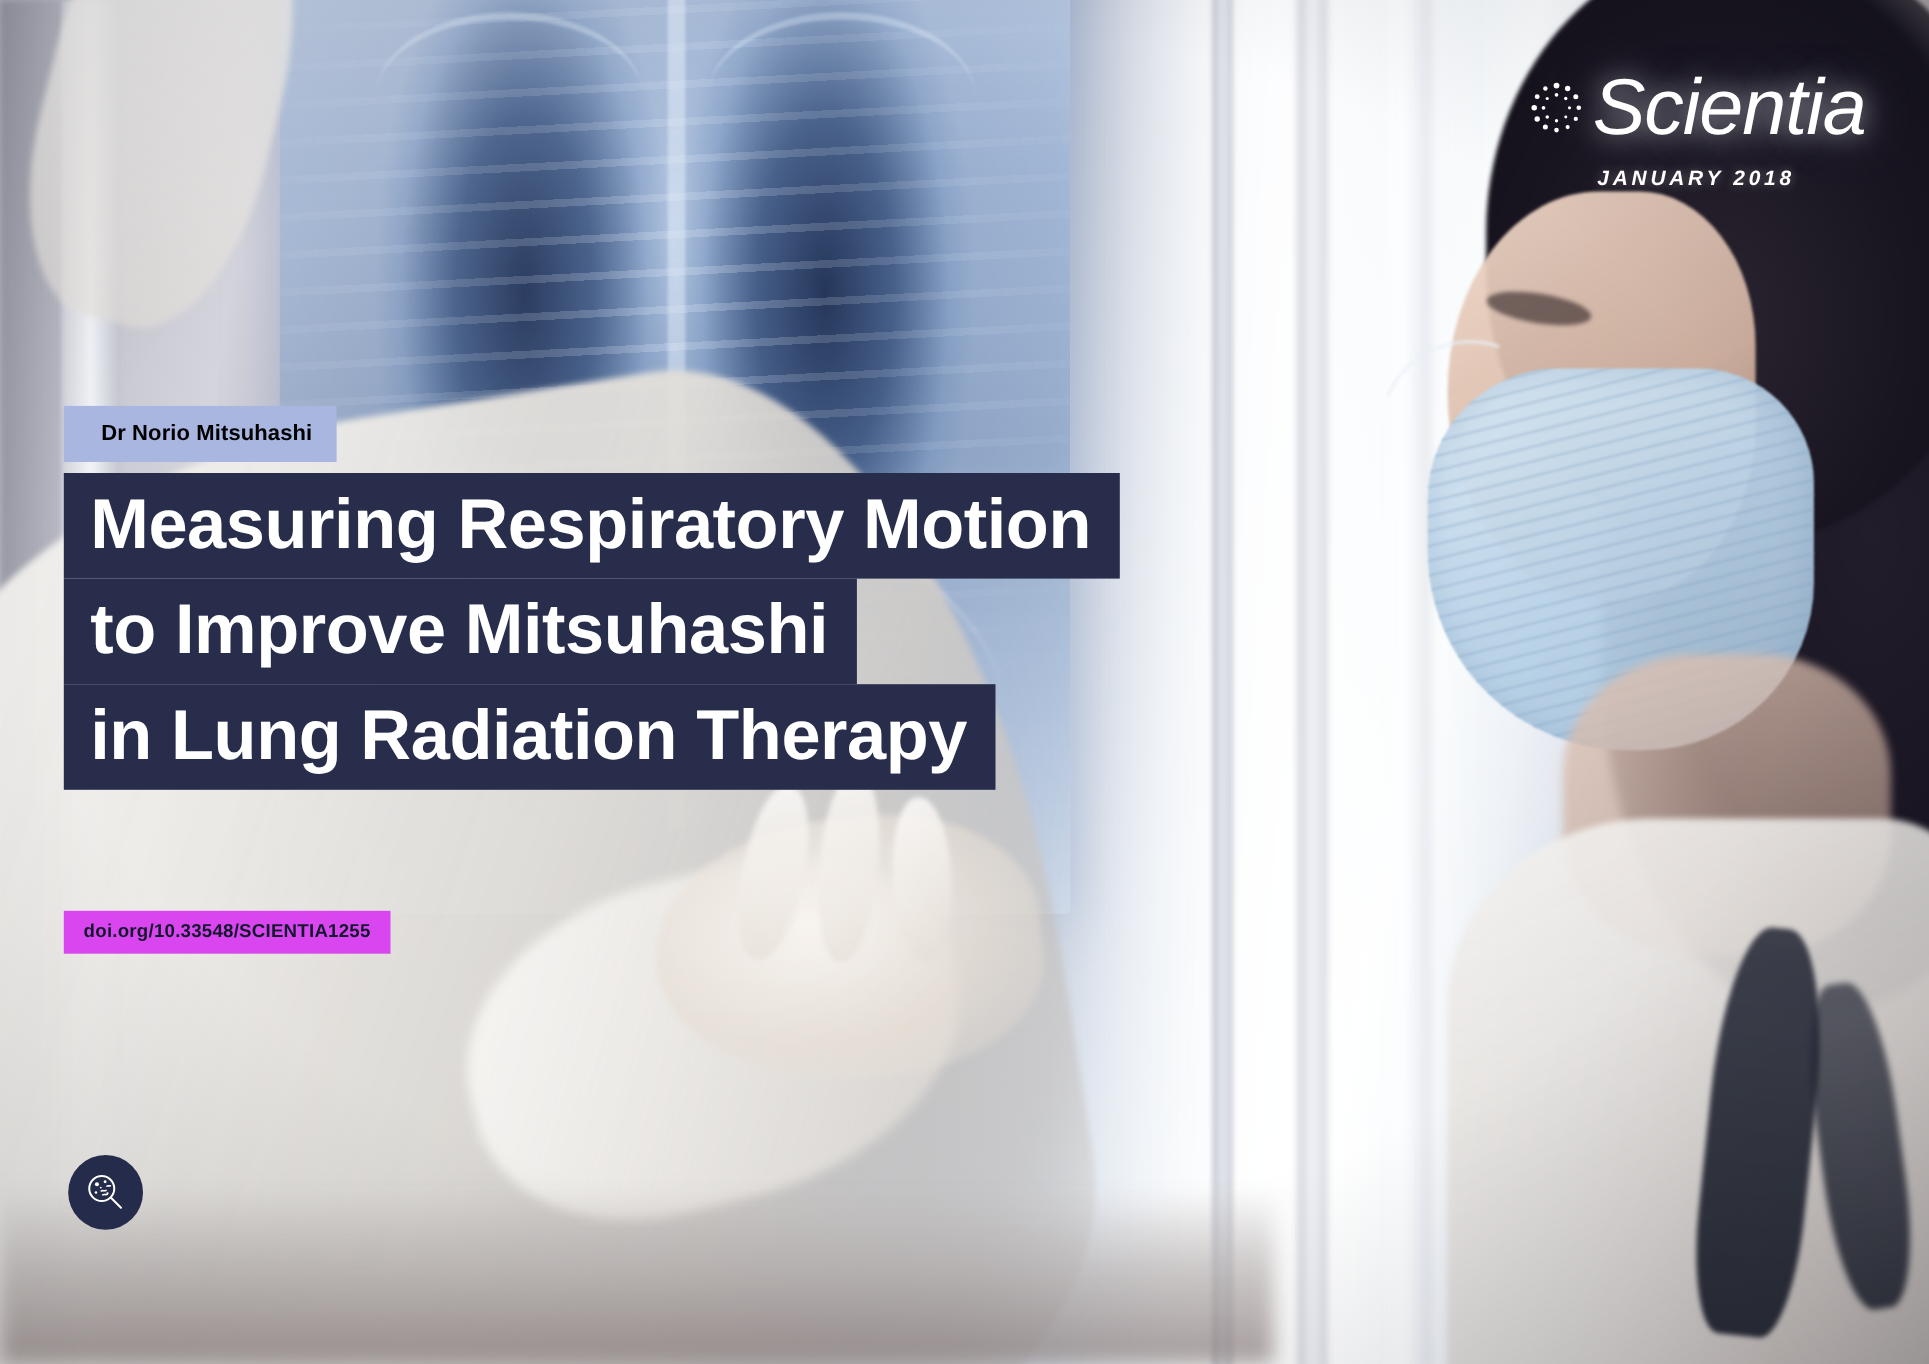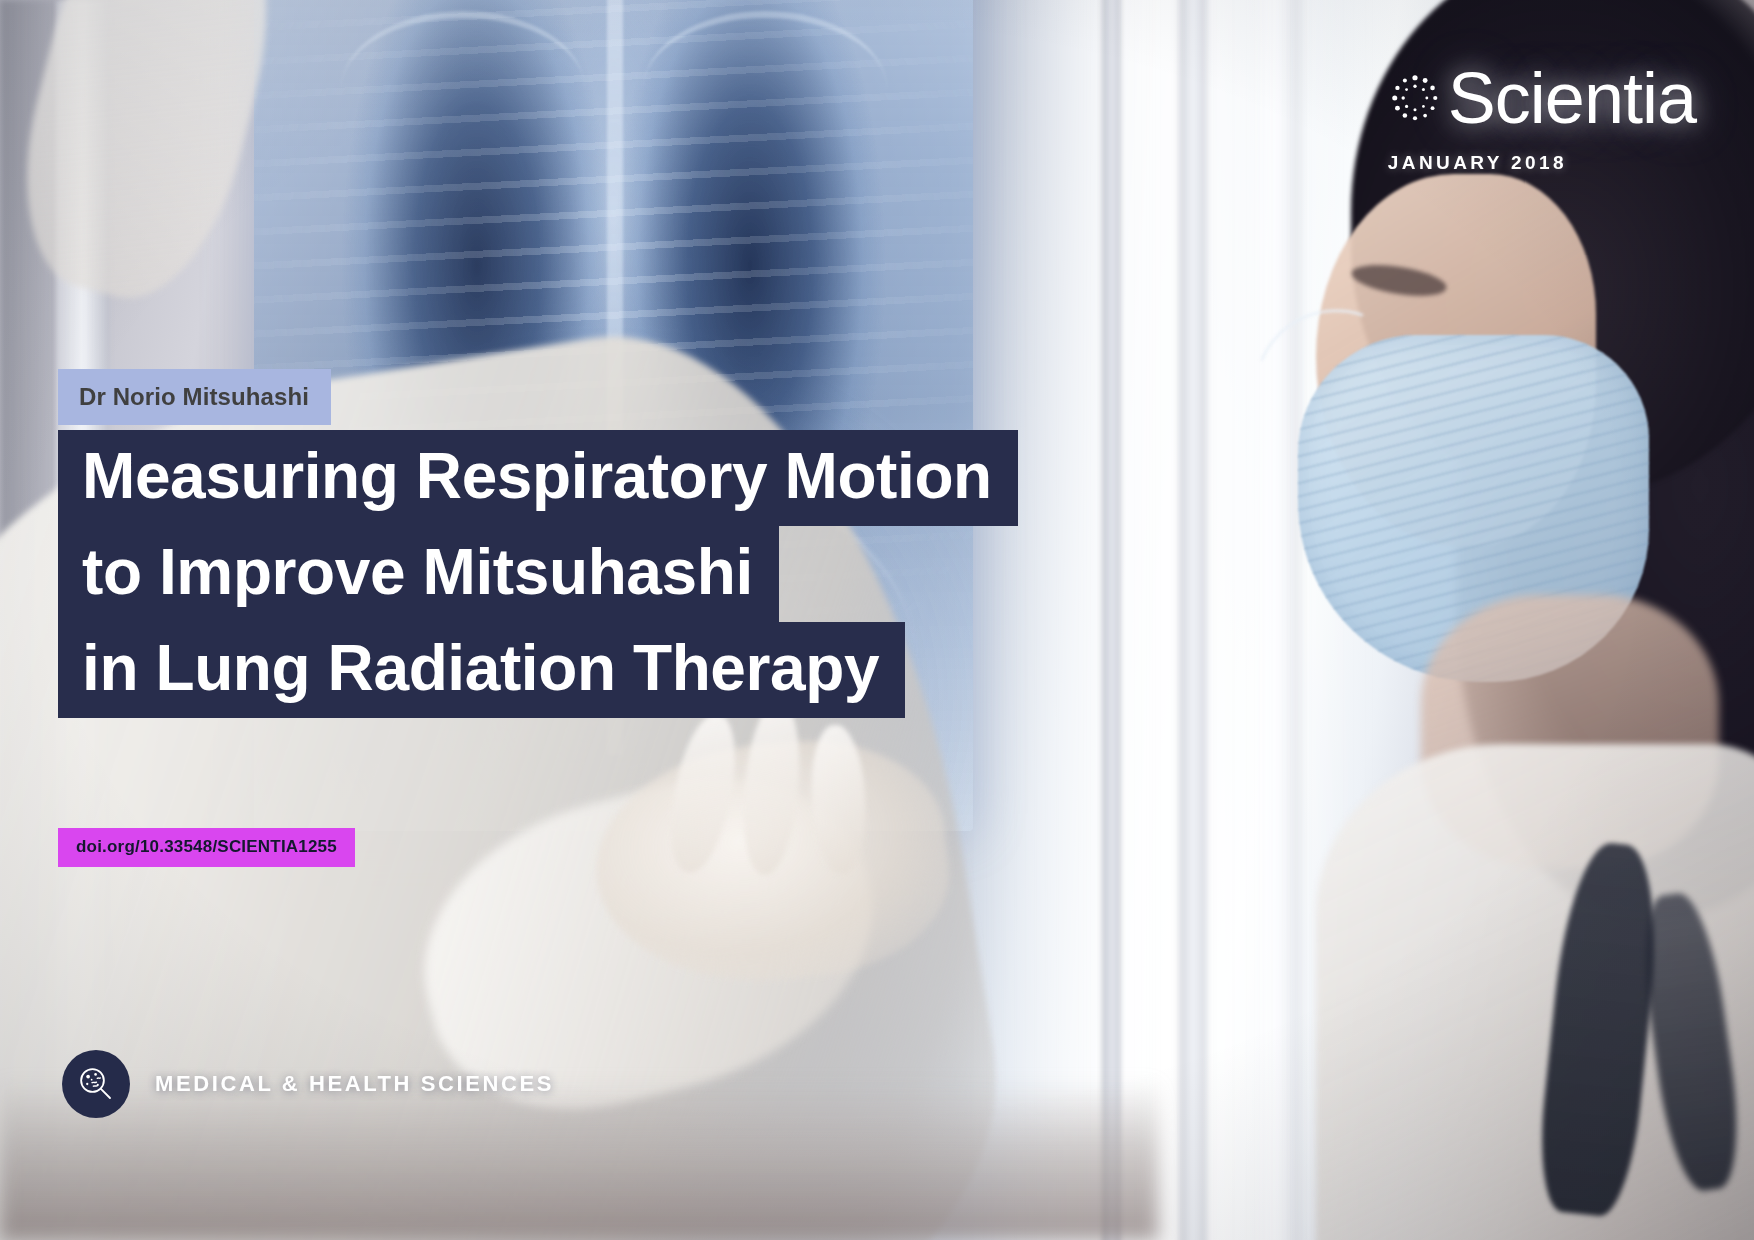--- a/index.html
+++ b/index.html
@@ -131,32 +131,32 @@
     background:linear-gradient(180deg, rgba(34,38,52,.85), rgba(22,26,38,.9));
     border-radius:42% 42% 30% 30%; transform:rotate(6deg); filter:blur(2.4px); }
   .stetho2 { position:absolute; right:1.5%; bottom:4%; width:4.2%; height:24%;
     background:linear-gradient(180deg, rgba(40,44,58,.7), rgba(24,28,40,.85));
     border-radius:40%; transform:rotate(-8deg); filter:blur(3px); }
 
   .vignette { position:absolute; inset:0; pointer-events:none;
     background:radial-gradient(ellipse 86% 84% at 48% 46%, rgba(0,0,0,0) 52%, rgba(20,22,34,.20) 100%); }
 
   
-  .masthead { position:absolute; right:58px; top:62px; text-align:left; }
+  .masthead { position:absolute; right:58px; top:62px; text-align:center;font-style:italic; }
   .logo-row { display:flex; align-items:center; justify-content:flex-end; gap:6px; }
   .logo-mark { width:54px; height:54px; display:block; flex:0 0 auto; }
   .logo-word { font-size:72px; line-height:1; font-weight:400; color:#ffffff;
     letter-spacing:-1px; text-shadow:0 0 22px rgba(255,255,255,.55), 0 0 46px rgba(200,215,255,.35); }
   .issue-date { margin-top:18px; font-size:19px; font-weight:700; color:#ffffff;
     letter-spacing:3.4px; text-shadow:0 0 10px rgba(255,255,255,.35); }
 
   .byline { position:absolute; left:58px; top:369px;
-    background:#a8b6e0; color:#404040;
-    font-size:24px; font-weight:700; letter-spacing:.1px;
-    padding:14px 22px 14px 21px; }
+    background:#a8b6e0; color:#000000;
+    font-size:20px; font-weight:700; letter-spacing:.1px;
+    padding:14px 22px 14px 34px; }
 
   .title-block { position:absolute; left:58px; top:430px; }
   .title-line { display:table; background:#282d4c; color:#ffffff;
     font-size:64px; font-weight:700; line-height:1.03;
     letter-spacing:-.4px; padding:14px 26px 16px 24px; white-space:nowrap;text-align:center; }
   .title-line + .title-line { margin-top:0; }
 
   .doi { position:absolute; left:58px; top:828px;
     background:#d946ef; color:#14182e;
     font-size:17px; font-weight:700; letter-spacing:.2px;
@@ -270,16 +270,15 @@
           <circle cx="26" cy="25" r="1.2"></circle>
           <circle cx="19" cy="19" r="1.0"></circle>
         </g>
         <g fill="none" stroke="#ffffff" stroke-width="1.7" stroke-linecap="round">
           <path d="M19.5 22.5c1.6-1.1 3.4.6 5 -.6"></path>
           <path d="M21 26.5c1.5-1.0 3.2.5 4.6-.5"></path>
           <path d="M25.5 17.5c1.2-.9 2.4.4 3.4-.4"></path>
         </g>
       </svg>
     </span>
-    <span class="cat-label">MEDICAL &amp; HEALTH SCIENCES</span>
   </div>
 
 </div>
 
 </body></html>

